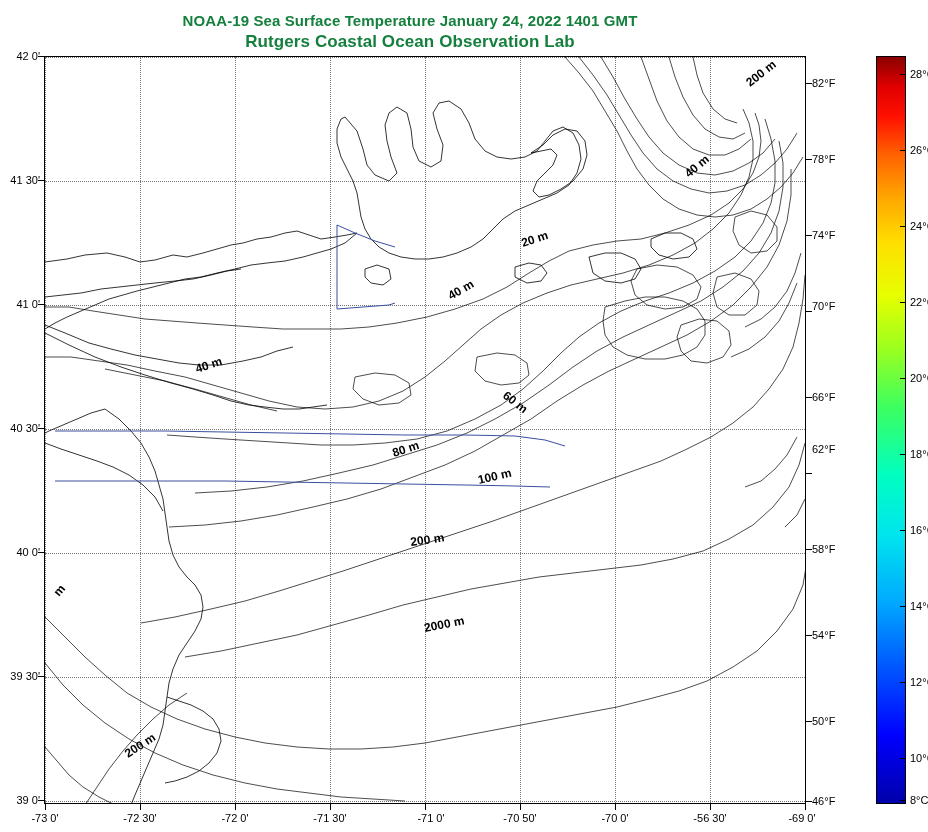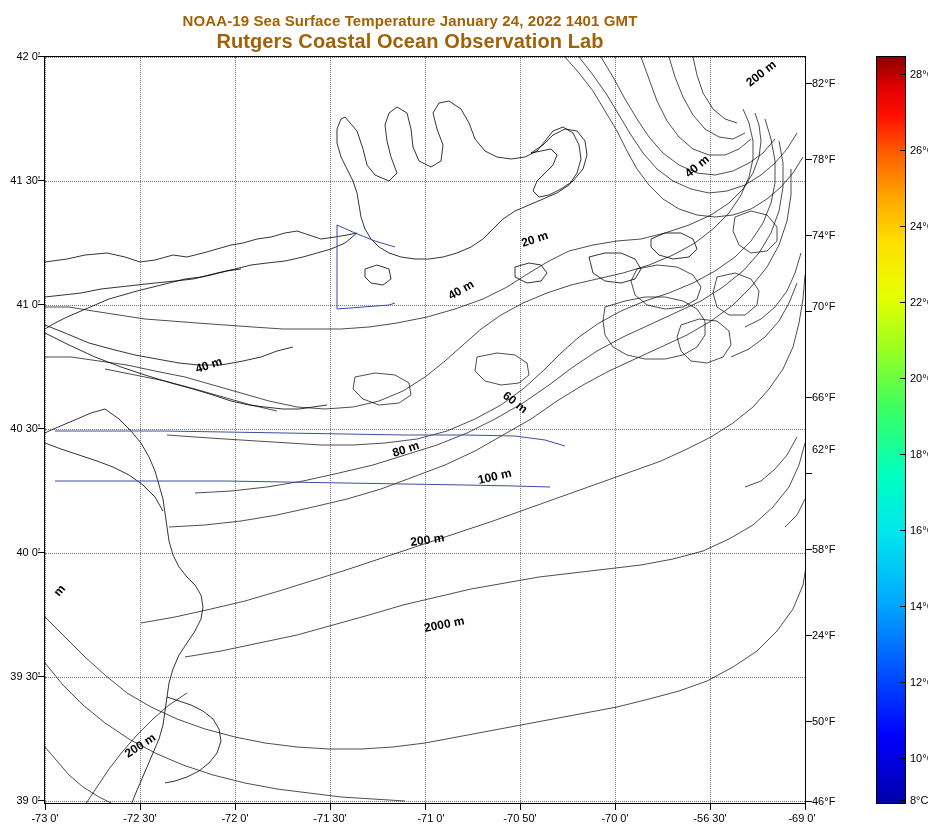--- a/index.html
+++ b/index.html
@@ -15,27 +15,27 @@
     overflow: hidden;
   }
 
   
   #title-block {
     position: absolute;
     left: 0;
     top: 10px;
     width: 820px;
     text-align: center;
-    color: #a16207;
+    color: #15803d;
     font-weight: bold;
     font-size: 15px;
     line-height: 21px;
     letter-spacing: 0.1px;
   }
-  #title-block .line2 { font-size: 20px; }
+  #title-block .line2 { font-size: 17px; }
 
   
   #map-frame {
     position: absolute;
     left: 44px;
     top: 56px;
     width: 762px;
     height: 748px;
     border: 1px solid #000;
     box-sizing: border-box;
@@ -321,21 +321,21 @@
 </div>
 
 <div>
   <div class="f-label" style="top:77px">82°F</div>
   <div class="f-label" style="top:153px">78°F</div>
   <div class="f-label" style="top:229px">74°F</div>
   <div class="f-label" style="top:300px">70°F</div>
   <div class="f-label" style="top:391px">66°F</div>
   <div class="f-label" style="top:443px">62°F</div>
   <div class="f-label" style="top:543px">58°F</div>
-  <div class="f-label" style="top:629px">24°F</div>
+  <div class="f-label" style="top:629px">54°F</div>
   <div class="f-label" style="top:715px">50°F</div>
   <div class="f-label" style="top:795px">46°F</div>
 
   <div class="tick-right" style="top:83px"></div>
   <div class="tick-right" style="top:159px"></div>
   <div class="tick-right" style="top:235px"></div>
   <div class="tick-right" style="top:311px"></div>
   <div class="tick-right" style="top:397px"></div>
   <div class="tick-right" style="top:473px"></div>
   <div class="tick-right" style="top:549px"></div>

